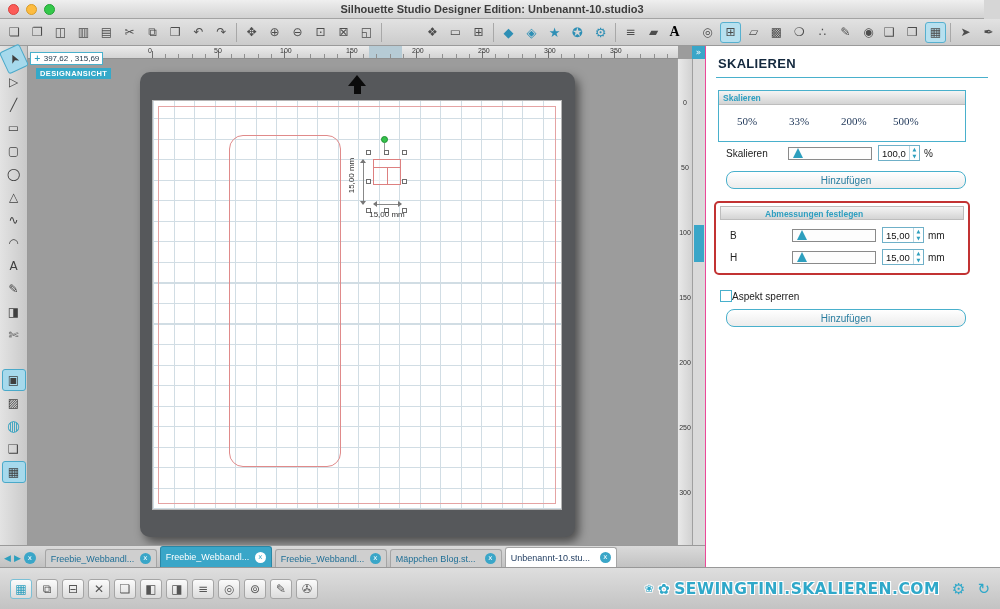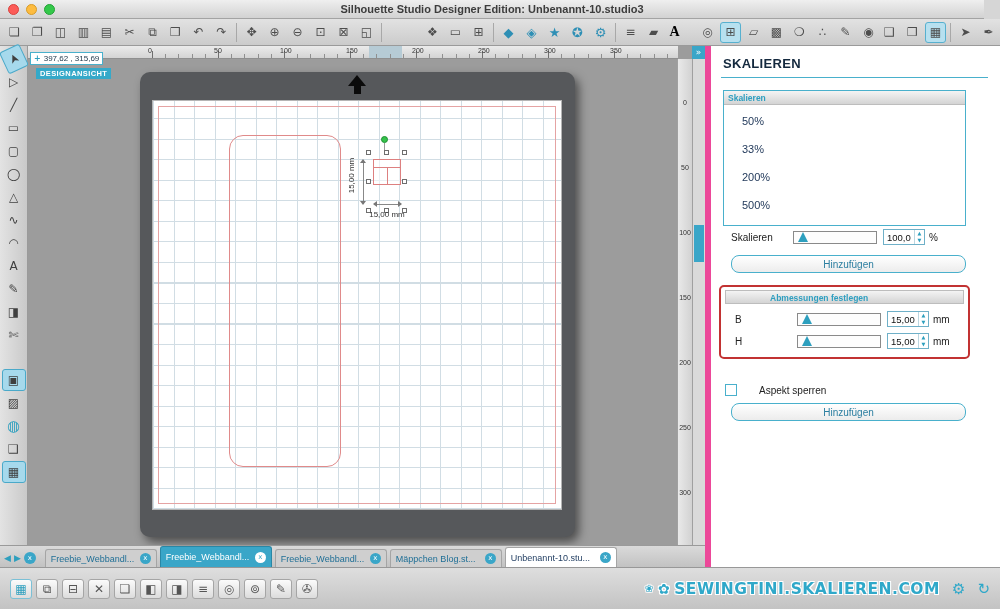--- a/index.html
+++ b/index.html
@@ -104,49 +104,49 @@
   .dim-label-v { position:absolute; left:168px; top:70px; width:60px; text-align:center;
     font-size:8px; color:#333; transform:rotate(-90deg); }
   .dim-label-h { position:absolute; left:192px; top:109px; width:84px; text-align:center;
     font-size:8px; color:#333; }
   .orient-tri { position:absolute; left:320px; top:29px; width:0; height:0;
     border-left:9px solid transparent; border-right:9px solid transparent; border-bottom:11px solid #0b0b0b; }
   .orient-stem { position:absolute; left:326px; top:40px; width:7px; height:8px; background:#0b0b0b; }
 
   
   .panel { position:absolute; top:46px; right:0; width:295px; bottom:42px; background:#fff;
-    border-left:6px solid #ec4899; padding:8px 12px 0 10px; }
+    border-left:1px solid #ec4899; padding:8px 12px 0 10px; }
   .panel-title { font-size:13px; font-weight:bold; color:#14293e; letter-spacing:.3px; margin:2px 0 6px 2px; }
   .panel-rule { height:1px; background:#49b0cc; margin-bottom:12px; }
   .gbox { border:1px solid #49b0cc; margin:0 22px 0 2px; }
   .gheader { height:14px; background:linear-gradient(#f4f4f4,#d4d4d4); border-bottom:1px solid #bdbdbd;
     color:#2f9fc0; font-size:8.5px; font-weight:bold; padding:2px 4px 0; }
   .sheader { height:14px; background:linear-gradient(#f4f4f4,#d4d4d4); border:1px solid #bdbdbd;
     color:#2f9fc0; font-size:8.5px; font-weight:bold; padding:2px 4px 0; margin:10px 22px 8px 2px; }
-  .presets { display:grid; grid-template-columns:1fr; padding:10px 20px 14px 18px; row-gap:16px; }
+  .presets { display:grid; grid-template-columns:1fr 1fr 1fr 1fr; padding:10px 20px 14px 18px; row-gap:16px;font-family:Liberation Serif, serif; }
   .presets span { font-size:11px; color:#1d3557; }
   .prow { display:flex; align-items:center; height:22px; font-size:10px; color:#222; padding:0 2px 0 10px; }
   .prow .plabel { width:62px; flex:none; }
   .slider { position:relative; width:84px; height:13px; background:#fdfdfd; border:1px solid #8a8a8a;
     margin-right:6px; flex:none; }
   .sl-thumb { position:absolute; left:4px; bottom:1px; width:0; height:0;
     border-left:5px solid transparent; border-right:5px solid transparent; border-bottom:10px solid #2d9fbe; }
   .numbox { display:flex; height:16px; border:1px solid #6fb0c8; background:#fff; flex:none; }
   .numval { width:30px; font-size:9.5px; padding:2px 0 0 3px; color:#111; }
   .spin { width:10px; display:flex; flex-direction:column; border-left:1px solid #bcd6e0; }
   .spin span { font-size:5px; line-height:7px; text-align:center; color:#2d9fbe;
     font-family:"DejaVu Sans",sans-serif; }
   .unit { margin-left:4px; }
   .btn { margin:7px 22px 0 10px; height:18px; border:1px solid #49b0cc; border-radius:8px;
     background:linear-gradient(#ffffff,#ececec); color:#2b7ea0; font-size:10px;
     display:flex; align-items:center; justify-content:center; }
   .annotate { border:2px solid #c23232; border-radius:5px; margin:12px 18px 2px -2px; padding:3px 4px 5px; }
   .annotate .sheader { margin:0 0 4px 0;padding-left:44px; }
   .annotate .prow { padding-right:0; }
-  .cbx-row { display:flex; align-items:center; gap:22px; margin:25px 22px 0 4px; font-size:10px; color:#222; }
+  .cbx-row { display:flex; align-items:center; gap:0; margin:15px 22px 0 4px; font-size:10px; color:#222; }
   .cbx { width:12px; height:12px; border:1px solid #49b0cc; background:#fff; flex:none; }
 
   
   .tabstrip { position:absolute; left:0; top:545px; width:705px; height:22px;
     background:linear-gradient(#dadada,#c2c2c2); border-top:1px solid #9a9a9a;
     display:flex; align-items:flex-end; padding:0 0 0 4px; gap:3px; }
   .tabnav { display:flex; align-items:center; gap:3px; margin:0 6px 3px 0; }
   .tabnav .nv { color:#2d9fbe; font-size:9px; font-family:"DejaVu Sans",sans-serif; }
   .circle-x { width:12px; height:12px; border-radius:50%; background:#3aa6c8; color:#fff;
     font-size:7px; line-height:12px; text-align:center; font-family:"DejaVu Sans",sans-serif; }

